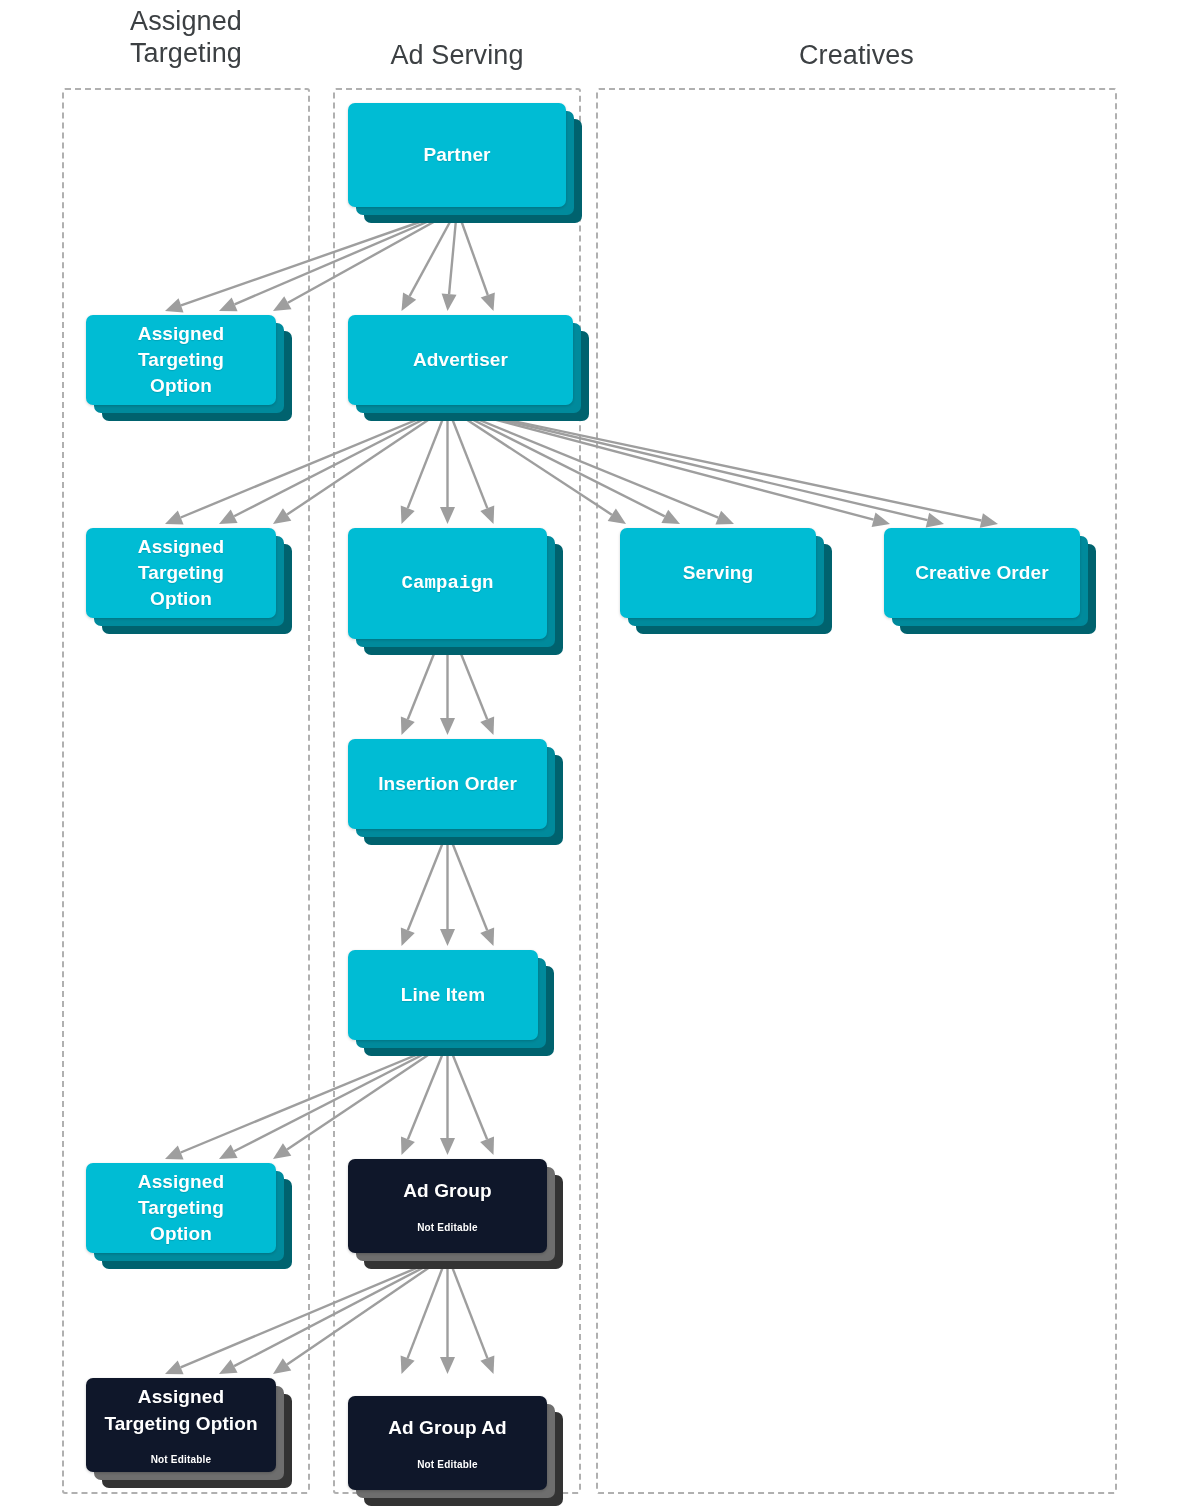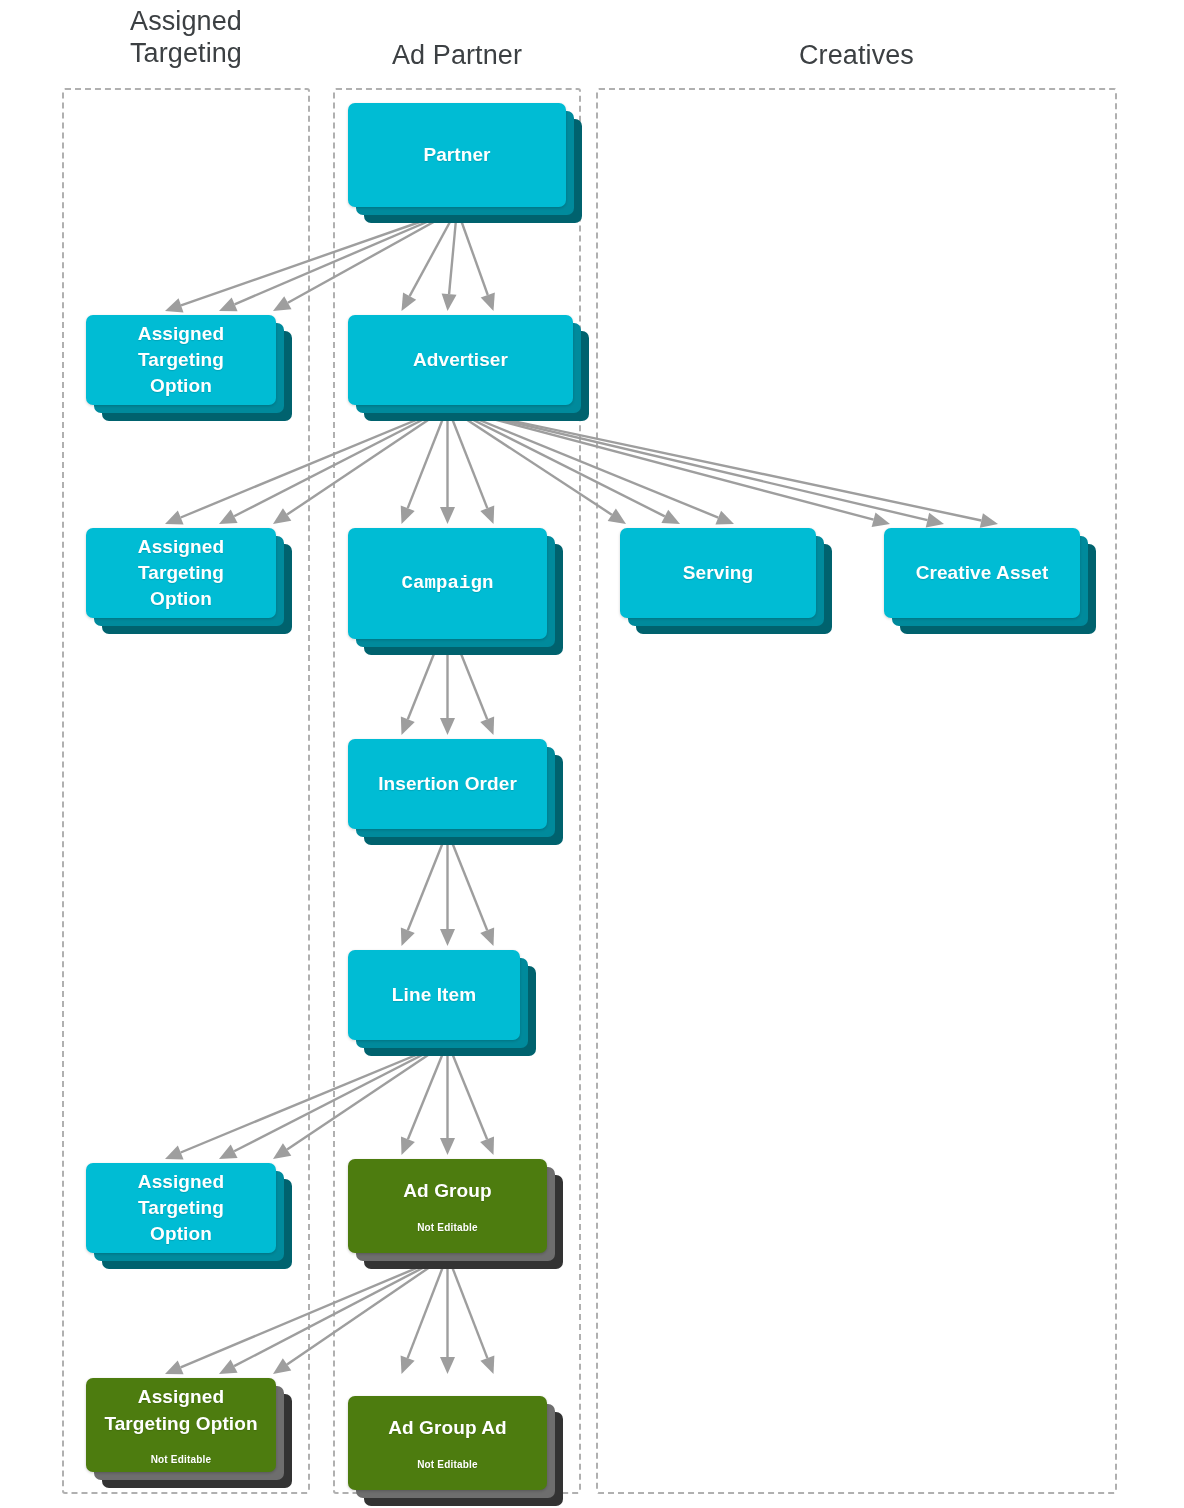--- a/index.html
+++ b/index.html
@@ -86,21 +86,21 @@
   }
 
   
   .node.cyan .back  { background: #00626e; }
   .node.cyan .mid   { background: #008a9c; }
   .node.cyan .front { background: #00bcd4; box-shadow: 0 1px 3px rgba(0,0,0,0.18); }
 
   
   .node.gray .back  { background: #333333; }
   .node.gray .mid   { background: #6e6e6e; }
-  .node.gray .front { background: #4d7c0f; box-shadow: 0 1px 3px rgba(0,0,0,0.20); }
+  .node.gray .front { background: #0f172a; box-shadow: 0 1px 3px rgba(0,0,0,0.20); }
 
   .node-title {
     color: #ffffff;
     font-size: 19px;
     font-weight: bold;
     line-height: 1.38;
     white-space: pre-line;
     letter-spacing: 0.1px;
     text-shadow: 0 1px 1px rgba(0,0,0,0.13);
   }
@@ -116,21 +116,21 @@
   .node.has-sub .front { justify-content: center; }
 </style>
 </head>
 <body>
 
 <div id="stage">
 
   <div id="headers">
       <div class="col-header" style="left: 26px; top: 6px; width: 320px; color: rgb(60, 64, 67); white-space: pre-line;">Assigned
 Targeting</div>
-      <div class="col-header" style="left: 297px; top: 40px; width: 320px; color: rgb(60, 64, 67); white-space: pre-line;">Ad Partner</div>
+      <div class="col-header" style="left: 297px; top: 40px; width: 320px; color: rgb(60, 64, 67); white-space: pre-line;">Ad Serving</div>
       <div class="col-header" style="left: 696.5px; top: 40px; width: 320px; color: rgb(60, 64, 67); white-space: pre-line;">Creatives</div>
     </div>
 
   <div id="regions">
       <div class="col-region" style="left: 62px; top: 88px; width: 248px; height: 1406px; border-color: rgb(176, 176, 176);"></div>
       <div class="col-region" style="left: 333px; top: 88px; width: 248px; height: 1406px; border-color: rgb(176, 176, 176);"></div>
       <div class="col-region" style="left: 596px; top: 88px; width: 521px; height: 1406px; border-color: rgb(176, 176, 176);"></div>
     </div>
 
   <svg id="arrows" viewBox="0 0 1184 1508" width="1184" height="1508" xmlns="http://www.w3.org/2000/svg">
@@ -324,31 +324,31 @@
         <div class="layer back"></div>
         <div class="layer mid"></div>
         <div class="layer front">
           <div class="node-title">Serving</div>
         </div>
       </div>
       <div class="node cyan" style="left: 884px; top: 528px; width: 196px; height: 90px; z-index: 10;">
         <div class="layer back"></div>
         <div class="layer mid"></div>
         <div class="layer front">
-          <div class="node-title">Creative Asset</div>
+          <div class="node-title">Creative Order</div>
         </div>
       </div>
       <div class="node cyan" style="left: 348px; top: 739px; width: 199px; height: 90px; z-index: 10;">
         <div class="layer back"></div>
         <div class="layer mid"></div>
         <div class="layer front">
           <div class="node-title">Insertion Order</div>
         </div>
       </div>
-      <div class="node cyan" style="left: 348px; top: 950px; width: 172px; height: 90px; z-index: 10;">
+      <div class="node cyan" style="left: 348px; top: 950px; width: 190px; height: 90px; z-index: 10;">
         <div class="layer back"></div>
         <div class="layer mid"></div>
         <div class="layer front">
           <div class="node-title">Line Item</div>
         </div>
       </div>
       <div class="node cyan" style="left: 86px; top: 1163px; width: 190px; height: 90px; z-index: 10;">
         <div class="layer back"></div>
         <div class="layer mid"></div>
         <div class="layer front">

